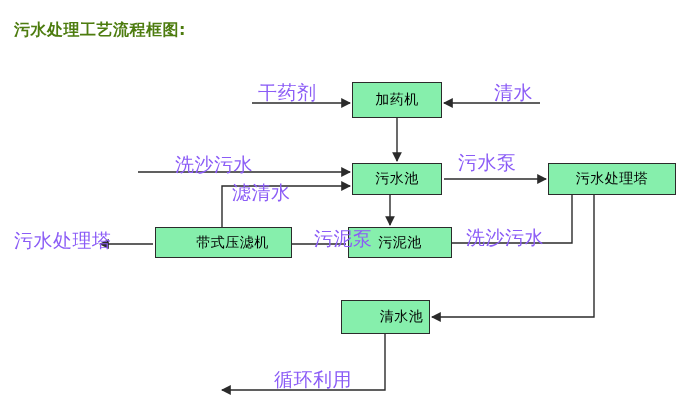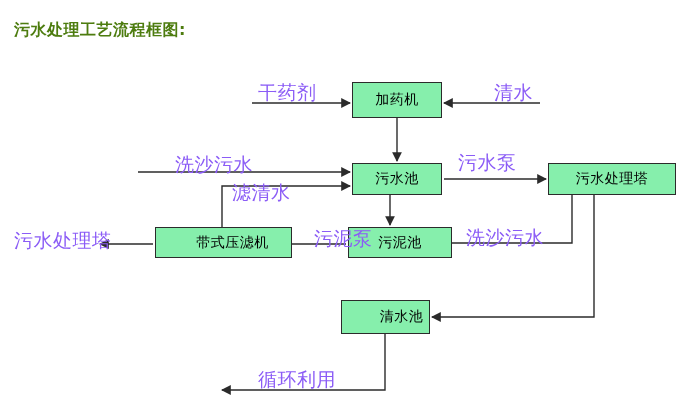--- a/index.html
+++ b/index.html
@@ -120,15 +120,15 @@
   </div>
 
   <div class="edge-label" style="left:258px; top:80px;">干药剂</div>
   <div class="edge-label" style="left:494px; top:80px;">清水</div>
   <div class="edge-label" style="left:175px; top:152px;">洗沙污水</div>
   <div class="edge-label" style="left:232px; top:180px;">滤清水</div>
   <div class="edge-label" style="left:458px; top:150px;">污水泵</div>
   <div class="edge-label" style="left:466px; top:225px;">洗沙污水</div>
   <div class="edge-label" style="left:288px; top:226px;margin-left:26px;">污泥泵</div>
   <div class="edge-label" style="left:14px; top:228px;">污水处理塔</div>
-  <div class="edge-label" style="left:258px; top:367px;text-align:right;">循环利用</div>
+  <div class="edge-label" style="left:274px; top:367px;text-align:right;">循环利用</div>
 
 </div>
 
 </body></html>

